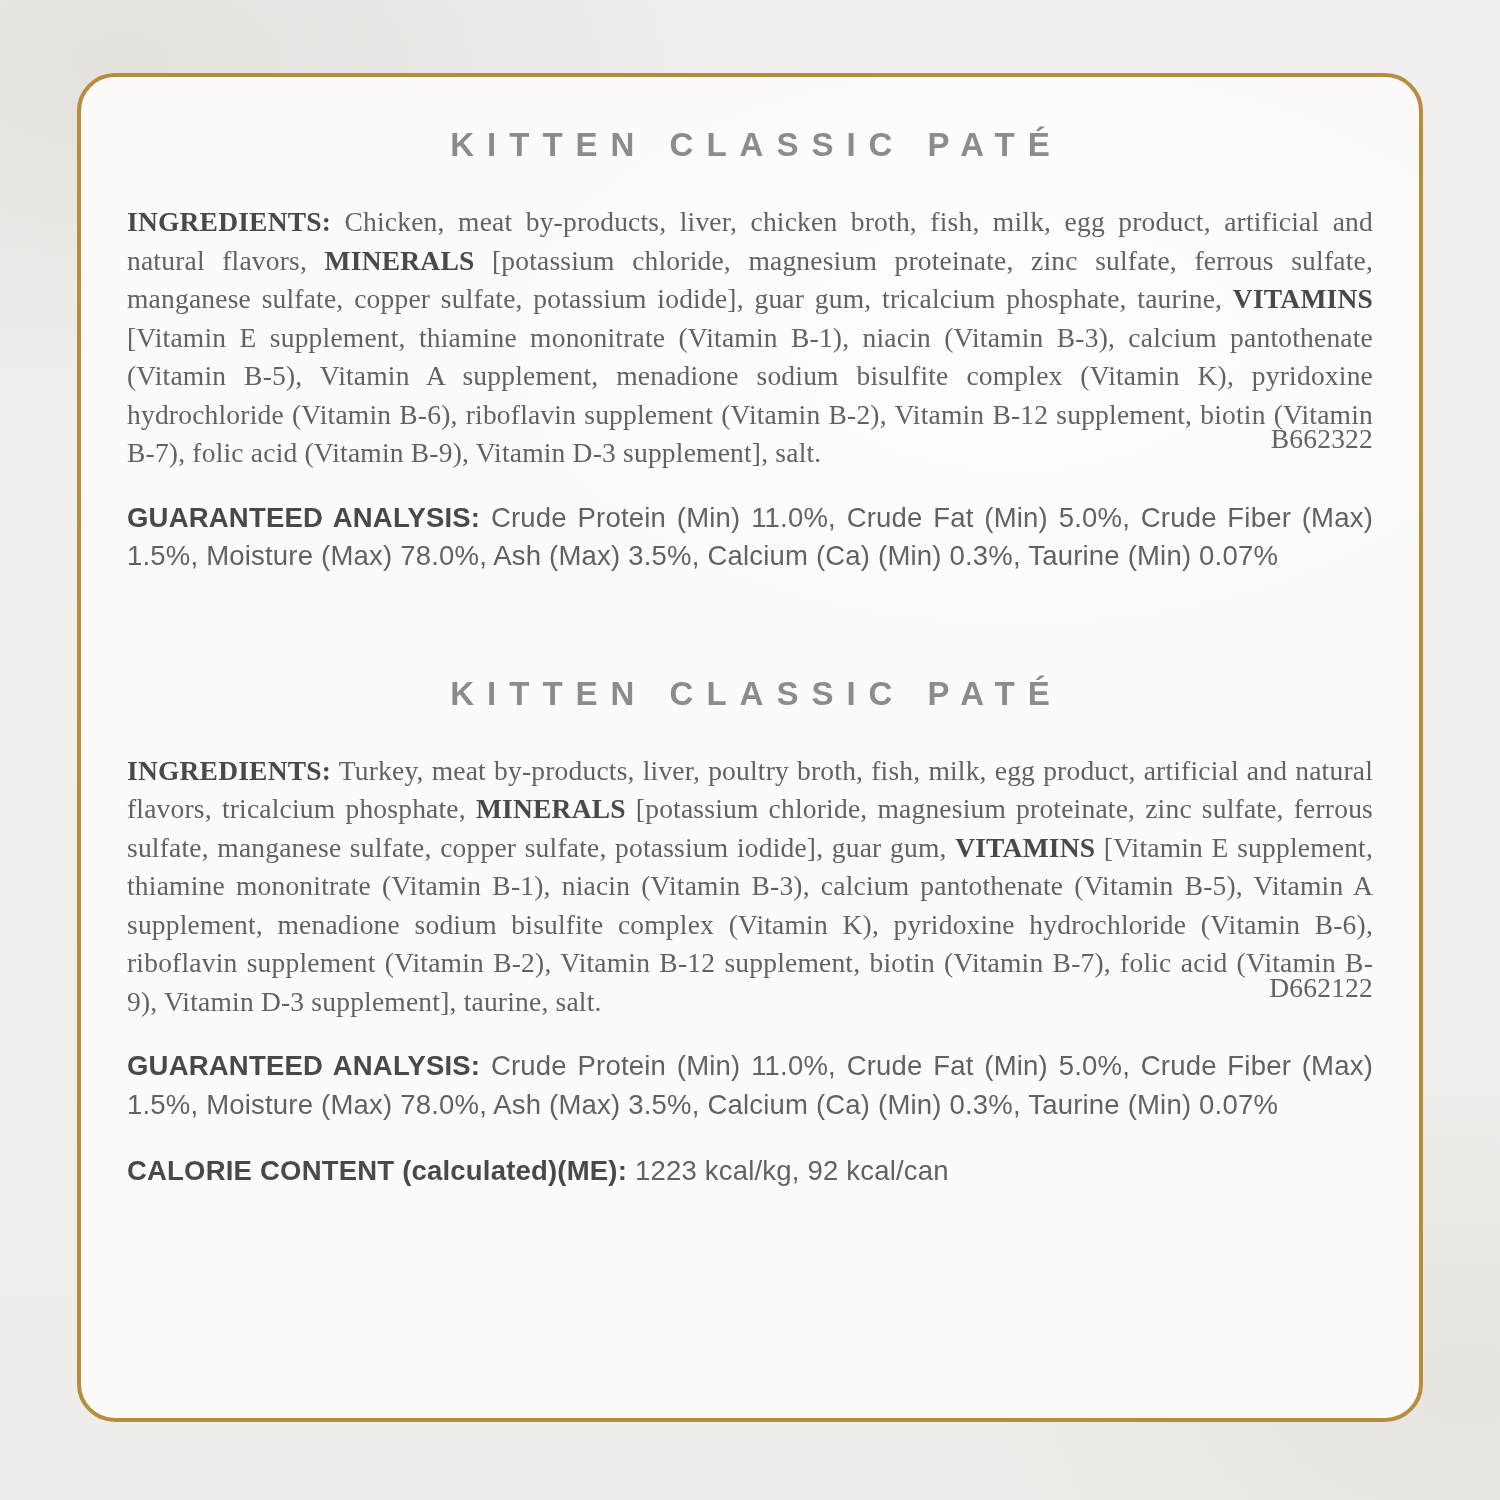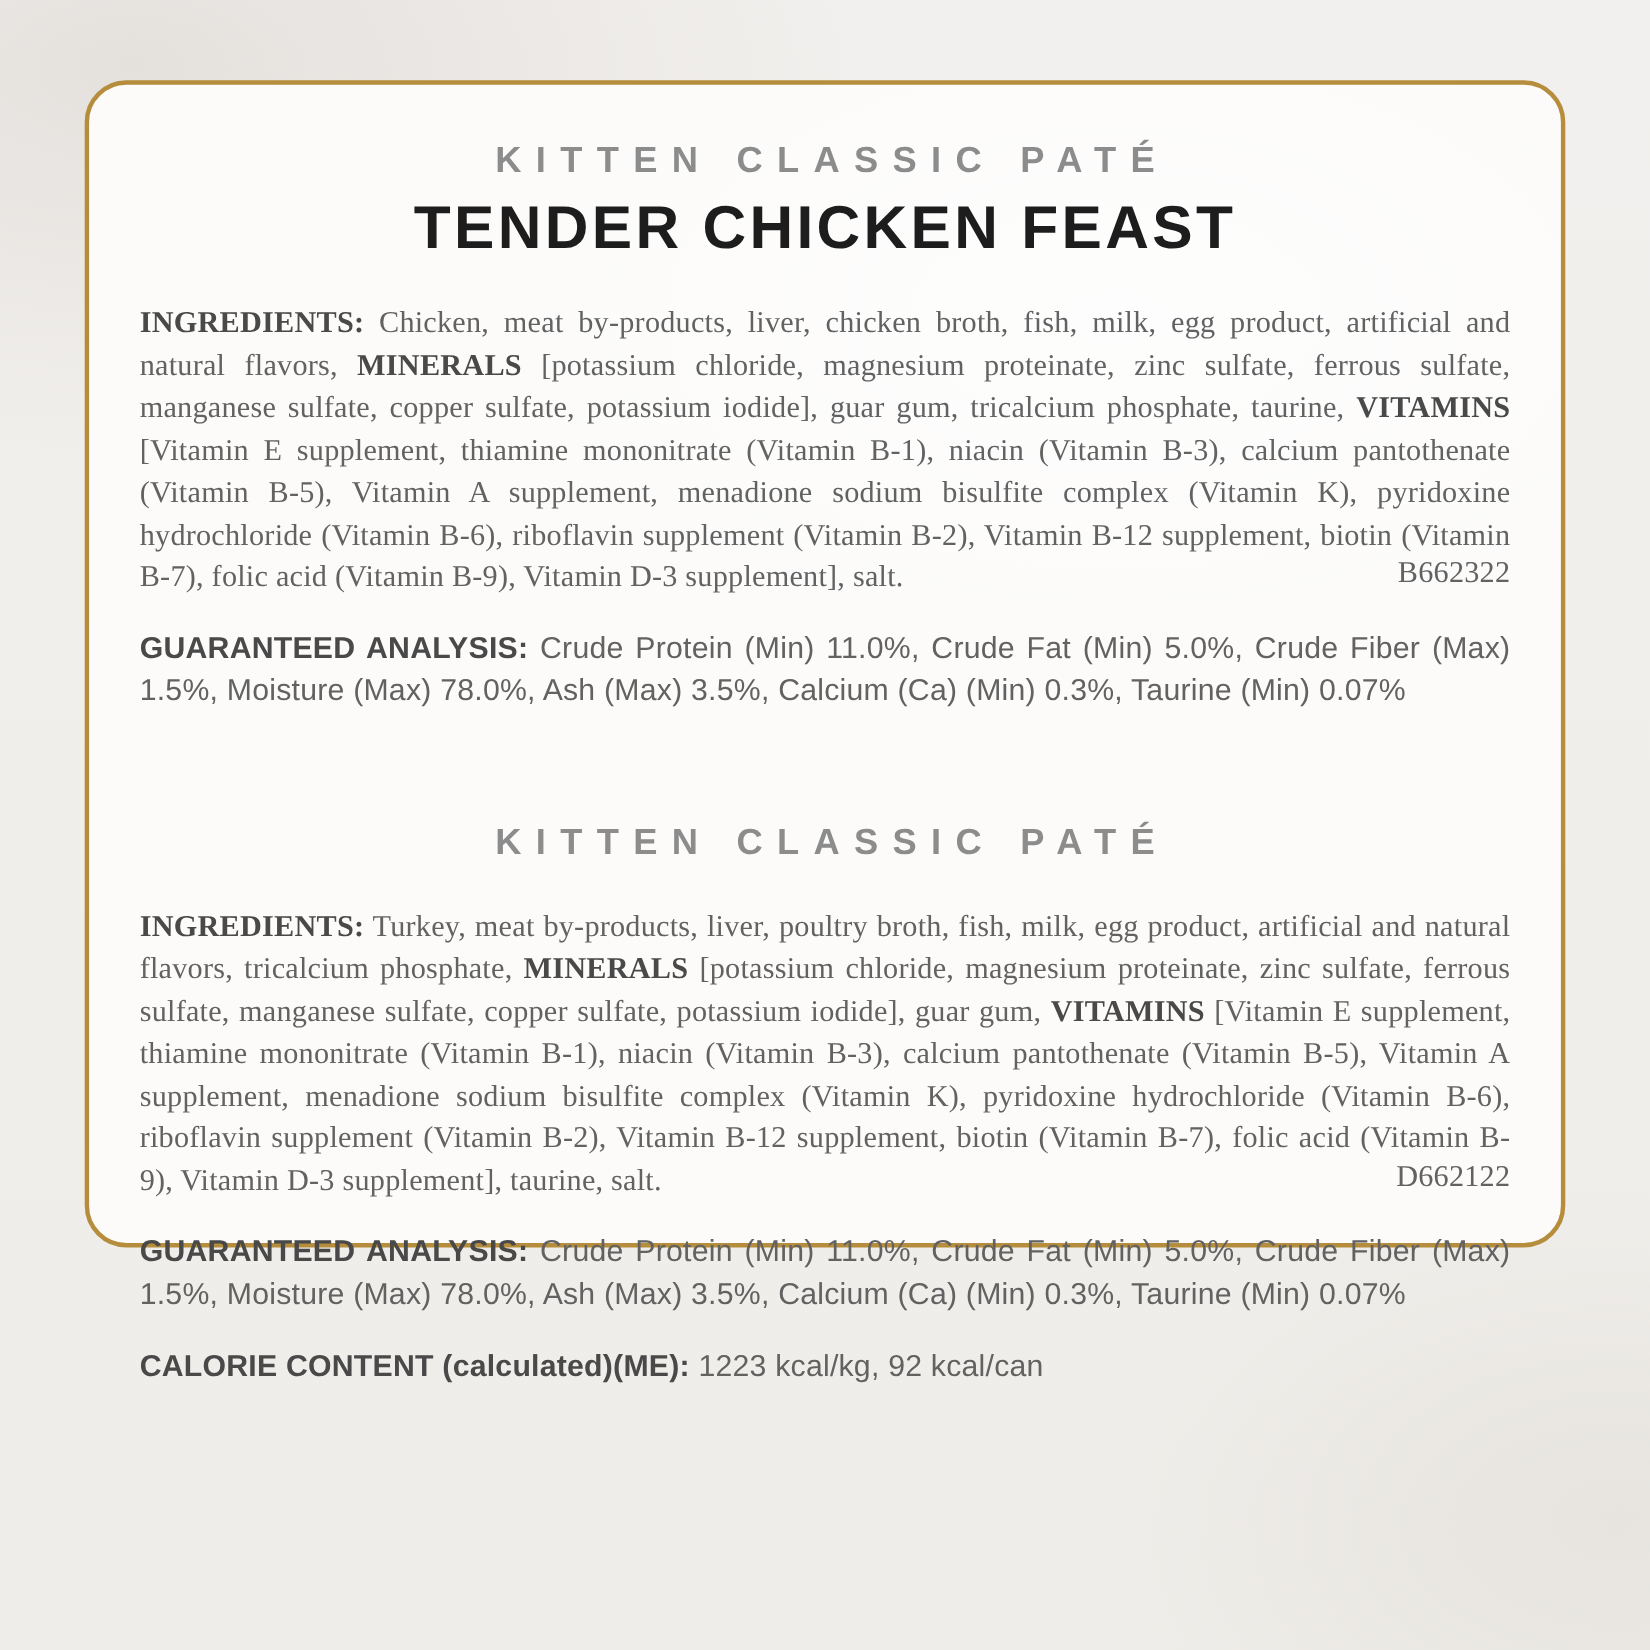--- a/index.html
+++ b/index.html
@@ -14,21 +14,21 @@
       radial-gradient(1100px 600px at 8% 4%, rgba(205,200,194,0.38), transparent 60%),
       radial-gradient(800px 500px at 98% 92%, rgba(210,206,200,0.30), transparent 60%),
       radial-gradient(600px 300px at 55% 50%, rgba(255,255,255,0.35), transparent 70%),
       linear-gradient(#f2f0ee, #efede9);
   }
   .panel {
     position: absolute;
     left: 77px;
     top: 73px;
     width: 1346px;
-    height: 1061px;
+    height: 1349px;
     box-sizing: border-box;
     border: 4px solid var(--border-gold, #b58d3d);
     border-radius: 38px;
     background-color: #fcfbfa;
     background-image: radial-gradient(900px 500px at 70% 20%, rgba(255,255,255,0.6), transparent 70%);
     padding: 50px 46px 0 46px;
   }
   .subtitle {
     margin: 0;
     text-align: center;
@@ -57,36 +57,35 @@
     color: var(--body-gray, #626262);
     text-align: justify;
   }
   .para .b {
     font-weight: bold;
     color: var(--bold-gray, #494949);
   }
   .para .code {
     position: absolute;
     right: 0;
-    bottom: 4px;
+    bottom: 14px;
     color: var(--body-gray, #626262);
   }
   .ingredients { margin-top: 40px; font-family: Liberation Serif, serif; }
   .ga          { margin-top: 26px; }
   .cal         { margin-top: 28px; }
   .section-2   { margin-top: 100px; }
 </style>
 </head>
 <body>
 
 <div class="panel">
 
   <section class="label-section section-1">
     <h2 class="subtitle">KITTEN CLASSIC PATÉ</h2>
-    <h1 class="title">TENDER CHICKEN FEAST</h1>
     <p class="para ingredients"><span><span class="b">INGREDIENTS:</span><span> Chicken, meat by-products, liver, chicken broth, fish, milk, egg product, artificial and natural flavors, </span><span class="b">MINERALS</span><span> [potassium chloride, magnesium proteinate, zinc sulfate, ferrous sulfate, manganese sulfate, copper sulfate, potassium iodide], guar gum, tricalcium phosphate, taurine, </span><span class="b">VITAMINS</span><span> [Vitamin E supplement, thiamine mononitrate (Vitamin B-1), niacin (Vitamin B-3), calcium pantothenate (Vitamin B-5), Vitamin A supplement, menadione sodium bisulfite complex (Vitamin K), pyridoxine hydrochloride (Vitamin B-6), riboflavin supplement (Vitamin B-2), Vitamin B-12 supplement, biotin (Vitamin B-7), folic acid (Vitamin B-9), Vitamin D-3 supplement], salt.</span></span><span class="code">B662322</span></p>
     <p class="para ga"><span><span class="b">GUARANTEED ANALYSIS:</span><span> Crude Protein (Min) 11.0%, Crude Fat (Min) 5.0%, Crude Fiber (Max) 1.5%, Moisture (Max) 78.0%, Ash (Max) 3.5%, Calcium (Ca) (Min) 0.3%, Taurine (Min) 0.07%</span></span></p>
   </section>
 
   <section class="label-section section-2">
     <h2 class="subtitle">KITTEN CLASSIC PATÉ</h2>
     <p class="para ingredients"><span><span class="b">INGREDIENTS:</span><span> Turkey, meat by-products, liver, poultry broth, fish, milk, egg product, artificial and natural flavors, tricalcium phosphate, </span><span class="b">MINERALS</span><span> [potassium chloride, magnesium proteinate, zinc sulfate, ferrous sulfate, manganese sulfate, copper sulfate, potassium iodide], guar gum, </span><span class="b">VITAMINS</span><span> [Vitamin E supplement, thiamine mononitrate (Vitamin B-1), niacin (Vitamin B-3), calcium pantothenate (Vitamin B-5), Vitamin A supplement, menadione sodium bisulfite complex (Vitamin K), pyridoxine hydrochloride (Vitamin B-6), riboflavin supplement (Vitamin B-2), Vitamin B-12 supplement, biotin (Vitamin B-7), folic acid (Vitamin B-9), Vitamin D-3 supplement], taurine, salt.</span></span><span class="code">D662122</span></p>
     <p class="para ga"><span><span class="b">GUARANTEED ANALYSIS:</span><span> Crude Protein (Min) 11.0%, Crude Fat (Min) 5.0%, Crude Fiber (Max) 1.5%, Moisture (Max) 78.0%, Ash (Max) 3.5%, Calcium (Ca) (Min) 0.3%, Taurine (Min) 0.07%</span></span></p>
     <p class="para cal"><span><span class="b">CALORIE CONTENT (calculated)(ME):</span><span> 1223 kcal/kg, 92 kcal/can</span></span></p>
   </section>

